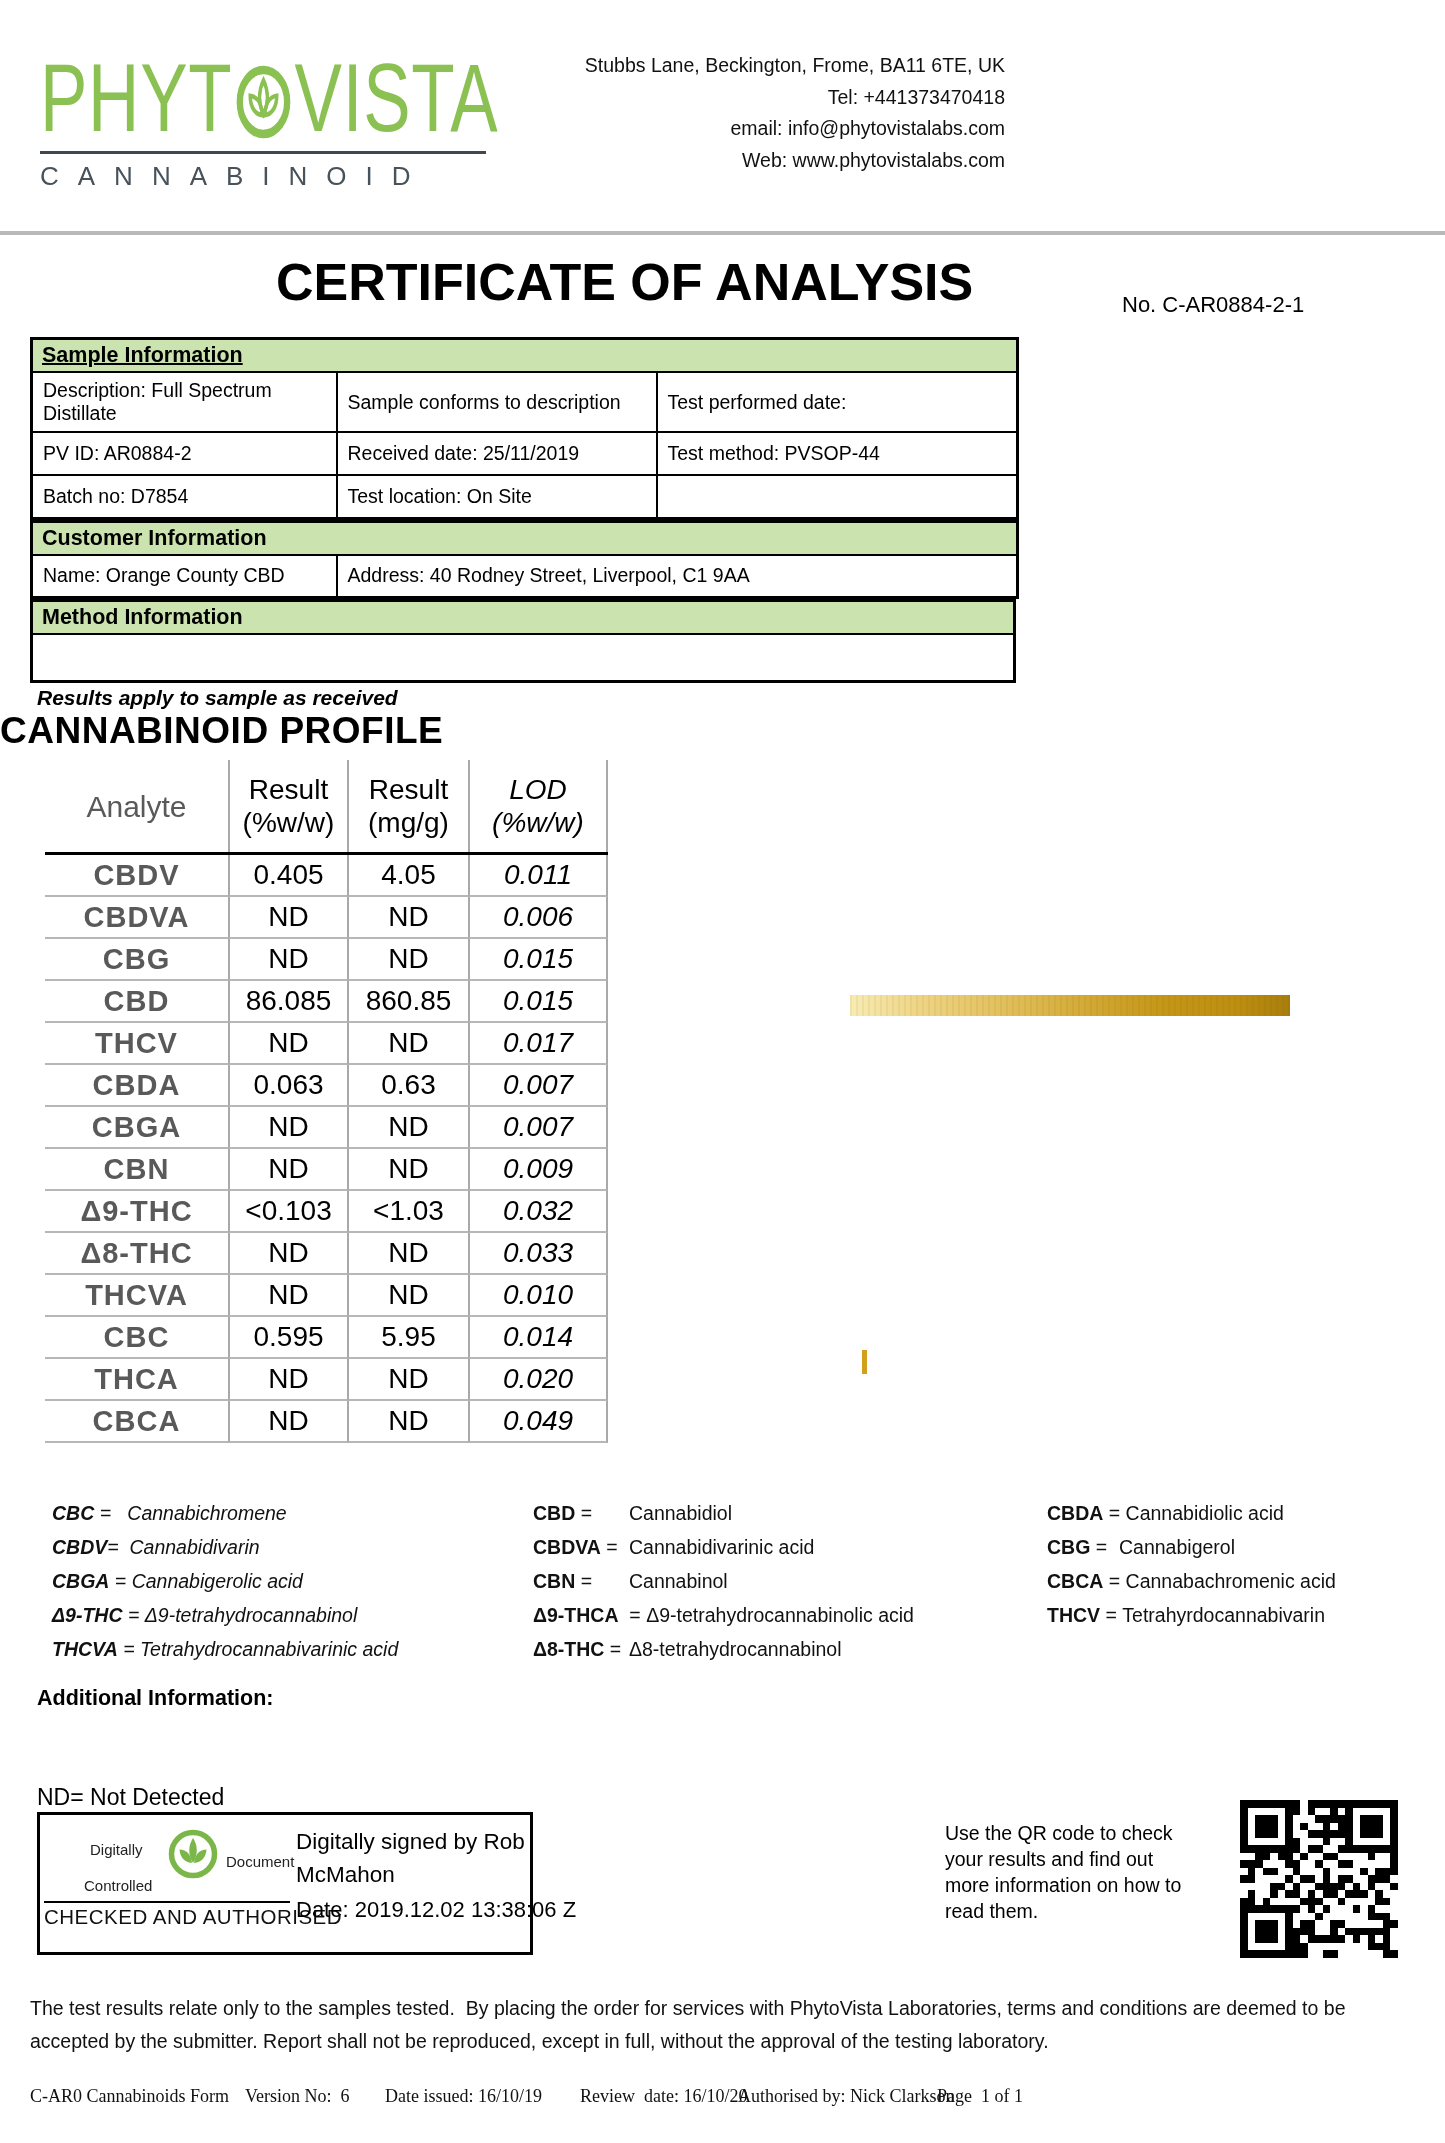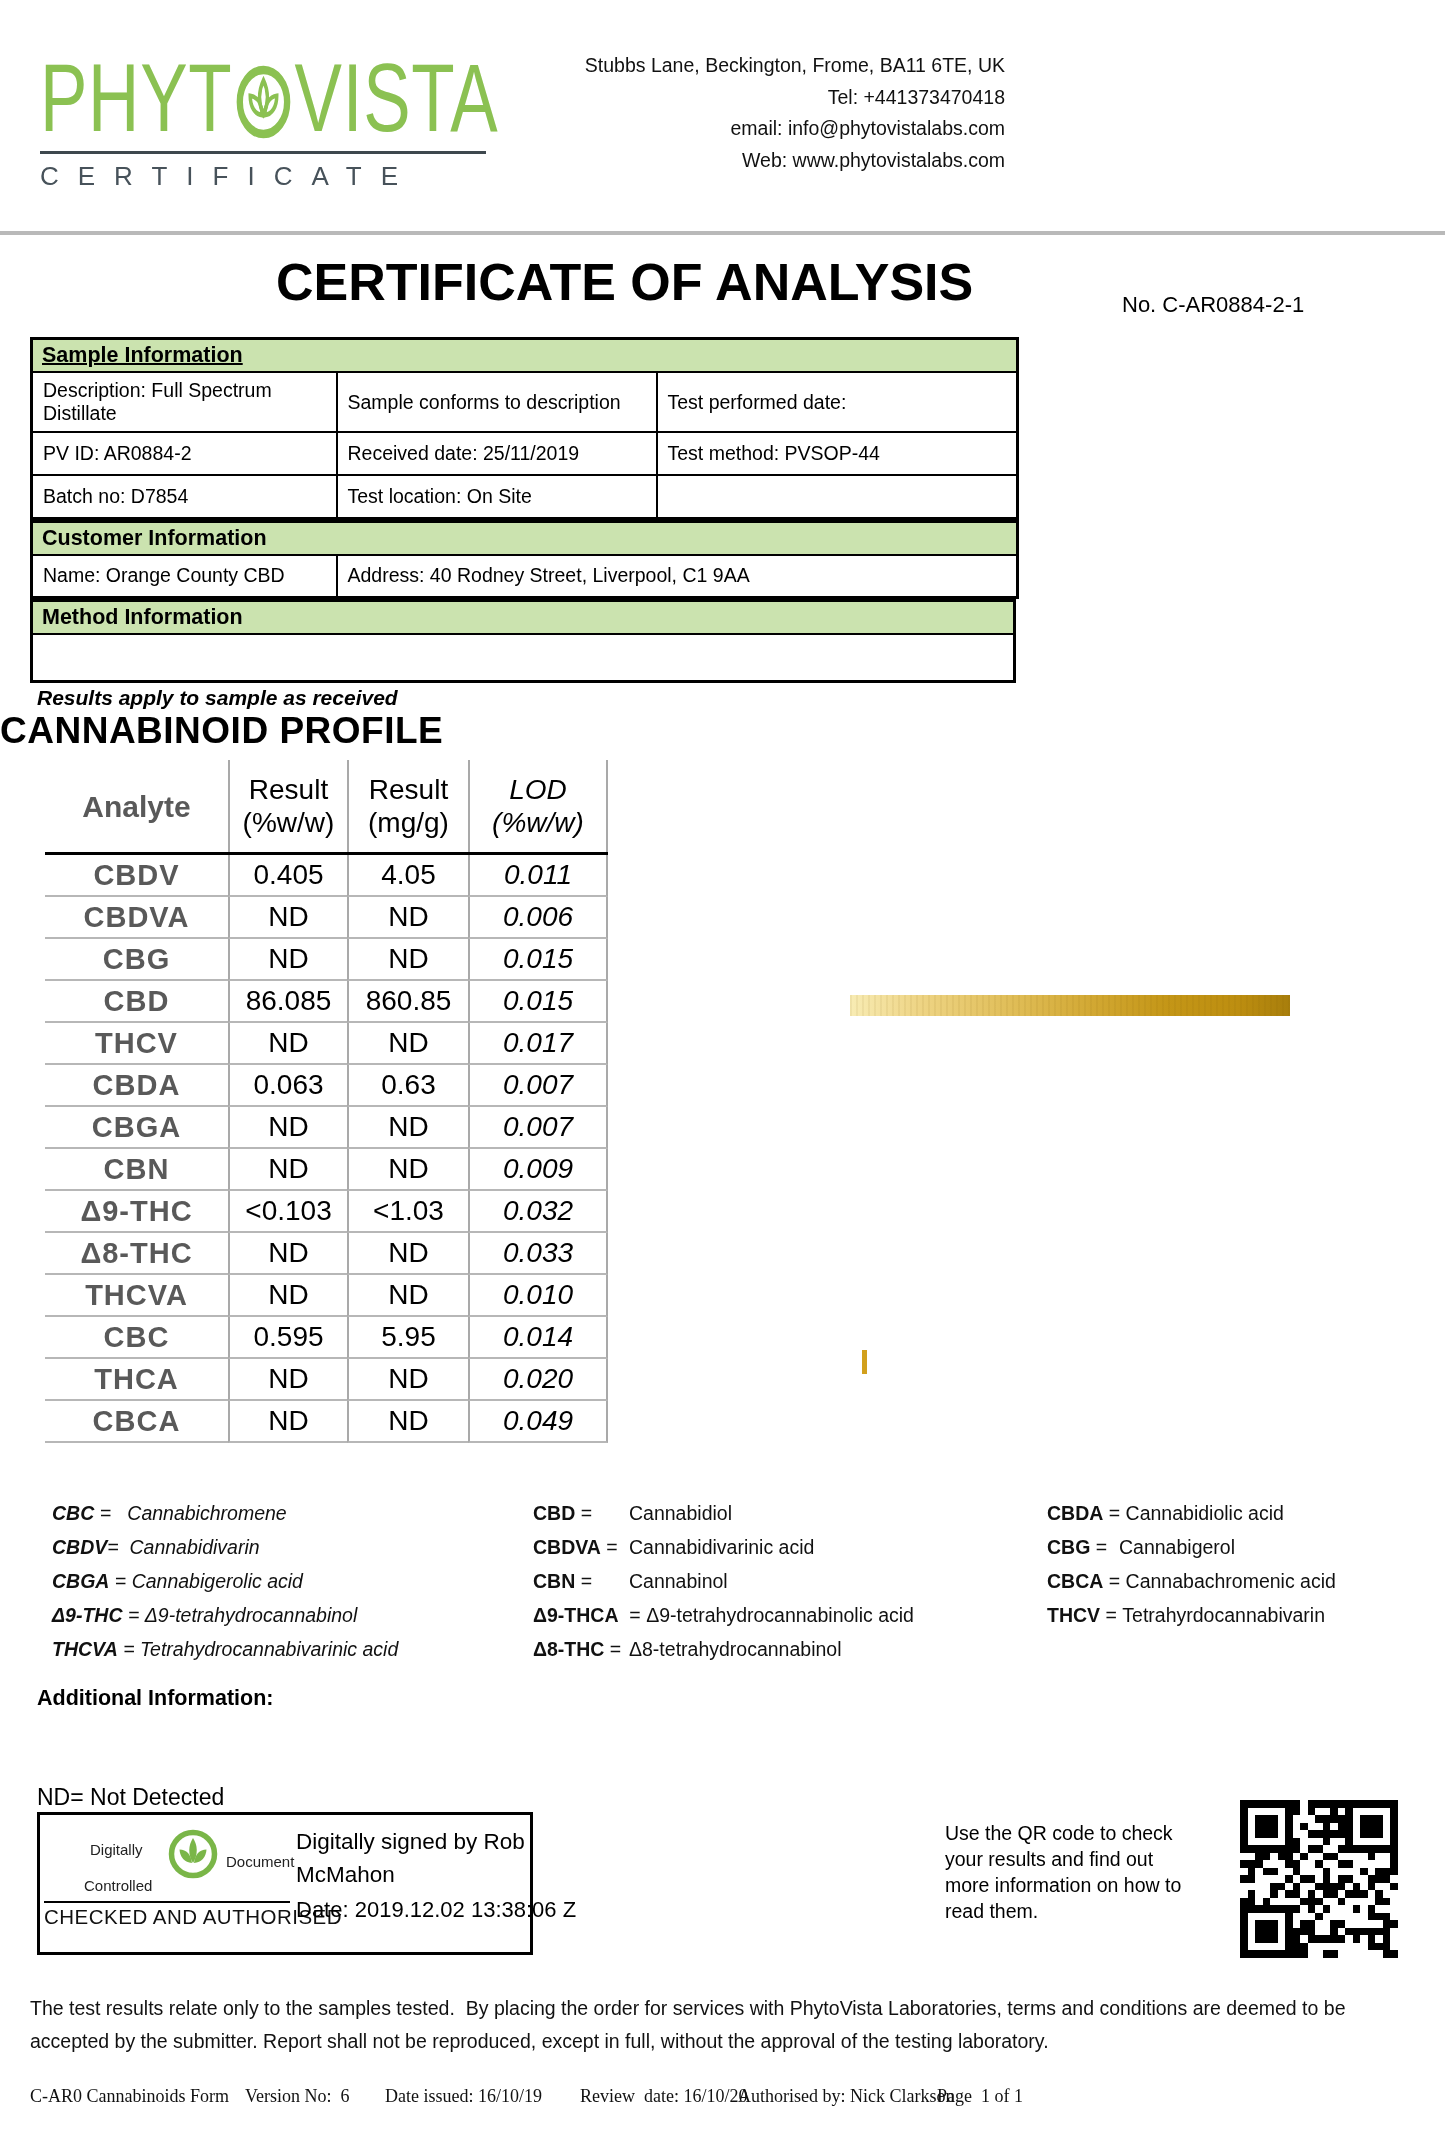--- a/index.html
+++ b/index.html
@@ -29,21 +29,21 @@
   tr.method-band td { height:42px; vertical-align:top; padding-top:5px; }
   tr.empty-row td { height:47px; }
 
   .results-note { position:absolute; left:37px; top:686px; font-size:21px; font-weight:bold; font-style:italic; }
 
   
   .profile-title { position:absolute; left:0px; top:710px; width:1000px; text-align:left; font-size:37px; font-weight:bold; letter-spacing:0.5px; }
   .prof { position:absolute; left:45px; top:760px; width:563px; }
   .prof-head { display:grid; grid-template-columns:183px 119px 121px 140px; height:95px; border-bottom:3px solid #000; }
   .prof-head > div { display:flex; align-items:center; justify-content:center; text-align:center; white-space:pre-line; font-size:28px; line-height:33px; border-left:2px solid #a9a9a9; }
-  .prof-head > div:first-child { border-left:none; font-weight:bold; color:#595959; font-size:30px; }
+  .prof-head > div:first-child { border-left:none; font-weight:normal; color:#595959; font-size:30px; }
   .prof-head > div:last-child { border-right:2px solid #a9a9a9; font-style:italic; }
   .prof-row { display:grid; grid-template-columns:183px 119px 121px 140px; height:42px; }
   .prof-row > div { display:flex; align-items:center; justify-content:center; font-size:28px; border-left:2px solid #a9a9a9; border-bottom:2px solid #b7b7b7; }
   .prof-row > div:first-child { border-left:none; font-weight:bold; color:#595959; font-size:29px; letter-spacing:1px; }
   .prof-row > div:last-child { border-right:2px solid #a9a9a9; font-style:italic; }
 
   .gold-bar { position:absolute; left:850px; top:995px; width:440px; height:21px;
       background:
         repeating-linear-gradient(90deg, rgba(120,85,0,0.07) 0 2px, rgba(255,255,255,0) 2px 6px),
         linear-gradient(90deg,#f8ecb4 0%,#eed484 16%,#dfbc55 38%,#d2a833 55%,#c49617 72%,#bd8e10 88%,#a87e0c 100%);
@@ -97,21 +97,21 @@
       <span>PHYT</span>
       <svg class="leaf-o" viewBox="0 0 100 100">
         <circle cx="50" cy="50" r="41" fill="none" stroke="#8bc152" stroke-width="11"></circle>
         <path d="M50 22 C59 36 59 52 50 66 C41 52 41 36 50 22 Z" fill="none" stroke="#8bc152" stroke-width="6"></path>
         <path d="M27 42 C39 43 47 52 48 67 C35 66 27 56 27 42 Z" fill="none" stroke="#8bc152" stroke-width="6"></path>
         <path d="M73 42 C61 43 53 52 52 67 C65 66 73 56 73 42 Z" fill="none" stroke="#8bc152" stroke-width="6"></path>
       </svg>
       <span>VISTA</span>
     </div>
     <div class="brand-rule"></div>
-    <div class="brand-sub">CERTIFICATE</div>
+    <div class="brand-sub">CANNABINOID</div>
   </div>
 
   <div class="contact">
     <div>Stubbs Lane, Beckington, Frome, BA11 6TE, UK</div>
     <div>Tel: +441373470418</div>
     <div>email: info@phytovistalabs.com</div>
     <div>Web: www.phytovistalabs.com</div>
   </div>
 
   <div class="header-divider"></div>

